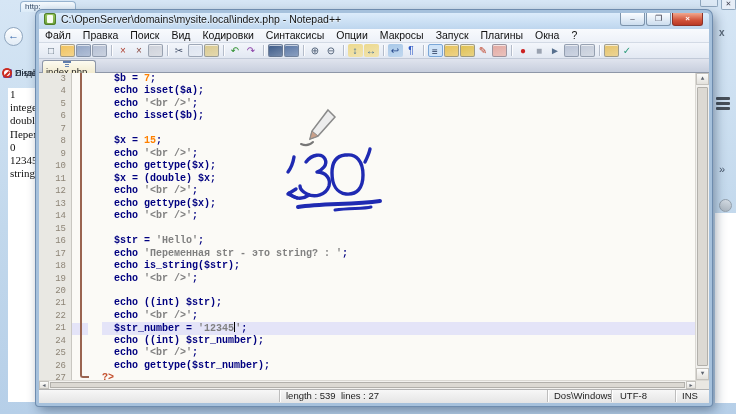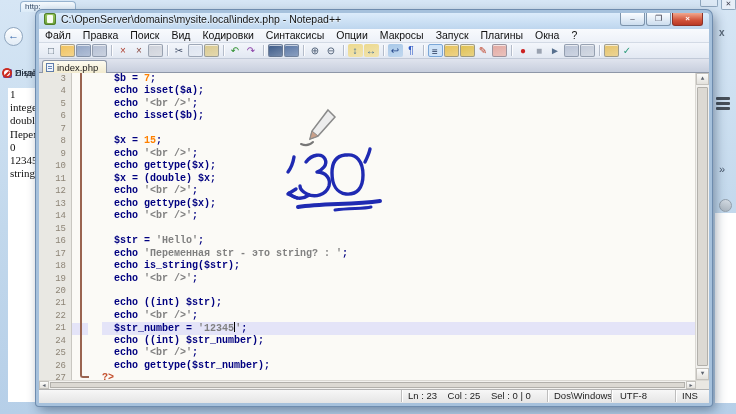--- a/index.html
+++ b/index.html
@@ -62,21 +62,21 @@
   .tico{width:15px;height:13px;box-sizing:border-box;margin:0 0.5px;border-radius:2px;
         font-size:10px;line-height:13px;text-align:center;}
   .tico.blob{border:1px solid rgba(120,132,150,.65);box-shadow:inset 0 1px 0 rgba(255,255,255,.65);}
   .tico.pressed{background:#cfe3f8;border:1px solid #7aa7d8;}
   .tsep{width:1px;height:11px;background:#b4bcca;box-shadow:1px 0 0 #fdfdfe;margin:0 3.5px;}
 
   .tabbar{height:13px;flex:0 0 13px;background:linear-gradient(#e0e4ee,#c7cedd);
           border-bottom:1px solid #8e97a8;display:flex;align-items:flex-end;padding-left:3px;}
   .tab{height:13px;box-sizing:border-box;margin-bottom:-1px;display:flex;align-items:center;gap:3px;
        background:linear-gradient(#fdfbf0,#f2ebd0);border:1px solid #8e97a8;border-bottom:none;
-       border-radius:3px 3px 0 0;padding:0 8px 0 3px;font-size:9.5px;color:#1c1c1c;}
+       border-radius:3px 3px 0 0;padding:0 8px 0 3px;font-size:9.5px;color:#1c1c1c;flex-direction:column;}
   .tab-icon{width:8px;height:9px;background:#eef4fd;border:1px solid #5f7cab;box-sizing:border-box;position:relative;}
   .tab-icon::after{content:"";position:absolute;left:1px;top:2px;width:4px;height:1px;background:#6a87b5;box-shadow:0 2px 0 #6a87b5;}
 
   
   .editor{flex:1 1 auto;display:flex;background:#fbfaf6;overflow:hidden;--lh:12.48px;
           font-family:"Liberation Mono","DejaVu Sans Mono",monospace;}
   .nums{width:32px;flex:0 0 32px;background:#e9e8e3;border-right:1px solid #c9c7c1;
         font-size:9px;color:#8d8476;text-align:right;}
   .ln{height:var(--lh);line-height:var(--lh);padding-right:5px;}
   .foldcol{width:16px;flex:0 0 16px;position:relative;}
@@ -267,21 +267,21 @@
     </div>
 
     <div class="hscroll">
       <div class="hsbtn">◄</div>
       <div class="hthumb"></div>
       <div class="hsbtn">►</div>
       <div class="hcorner"></div>
     </div>
 
     <div class="statusbar">
-      <span class="ss sep" style="left:362px;width:144px;">Ln : 23    Col : 25    Sel : 0 | 0</span>
+      <span class="ss sep" style="left:240px;width:120px;"><span>length : 539</span>&nbsp;&nbsp;<span>lines : 27</span></span>
       <span class="ss sep" style="left:508px;width:62px;">Dos\Windows</span>
       <span class="ss sep" style="left:572px;width:62px;padding-left:8px;">UTF-8</span>
       <span class="ss sep" style="left:636px;width:30px;">INS</span>
     </div>
   </div>
 
   <svg class="ink" viewBox="0 0 130 125" aria-label="'30'">
 
     <g>
       <path d="M56 12 L63 19 L46 38 L38 41 L40 33 Z" fill="#ededed" stroke="#8a8a8a" stroke-width="1.5"></path>

